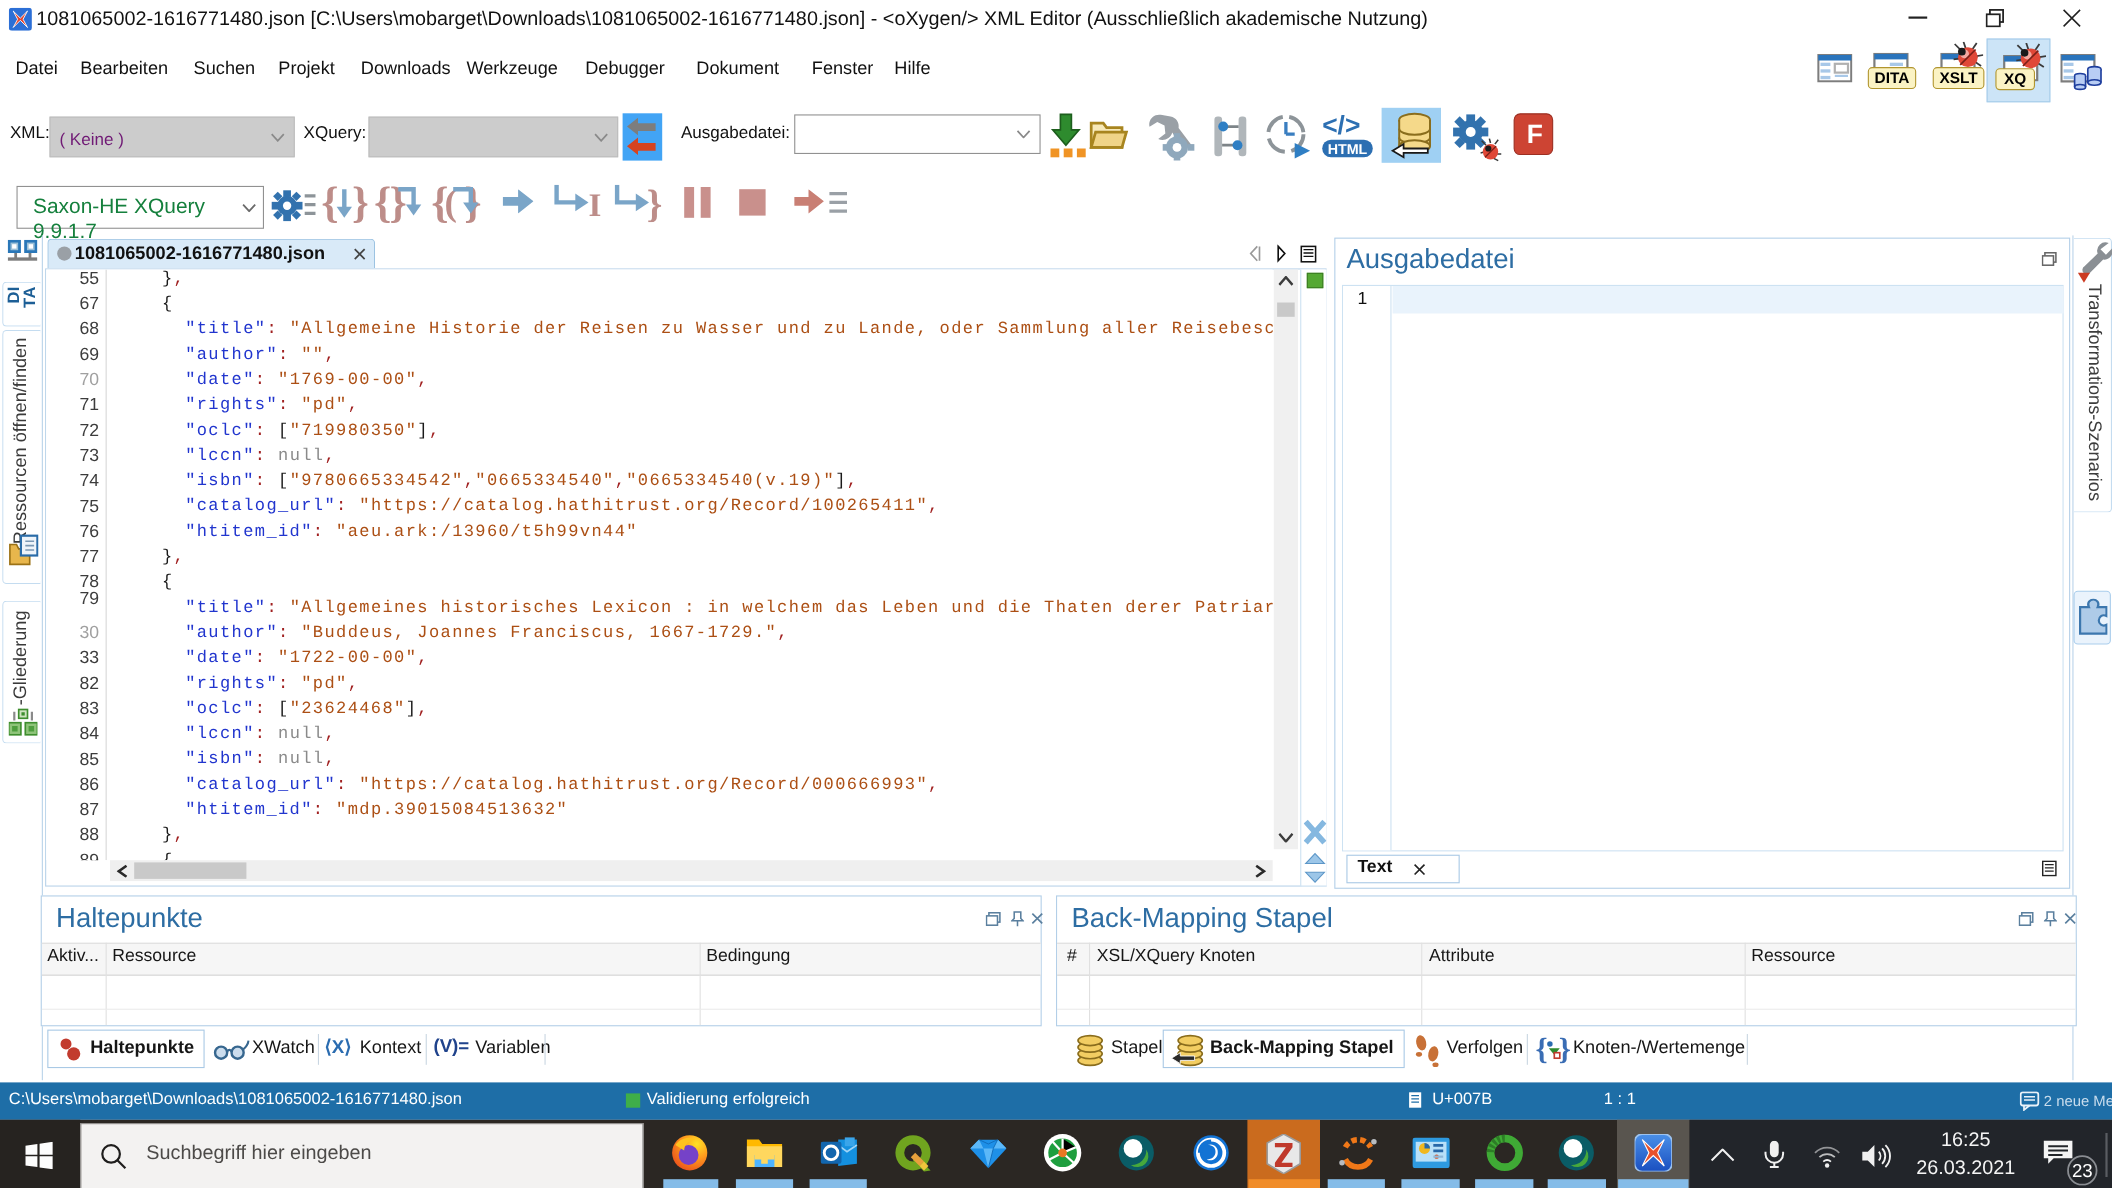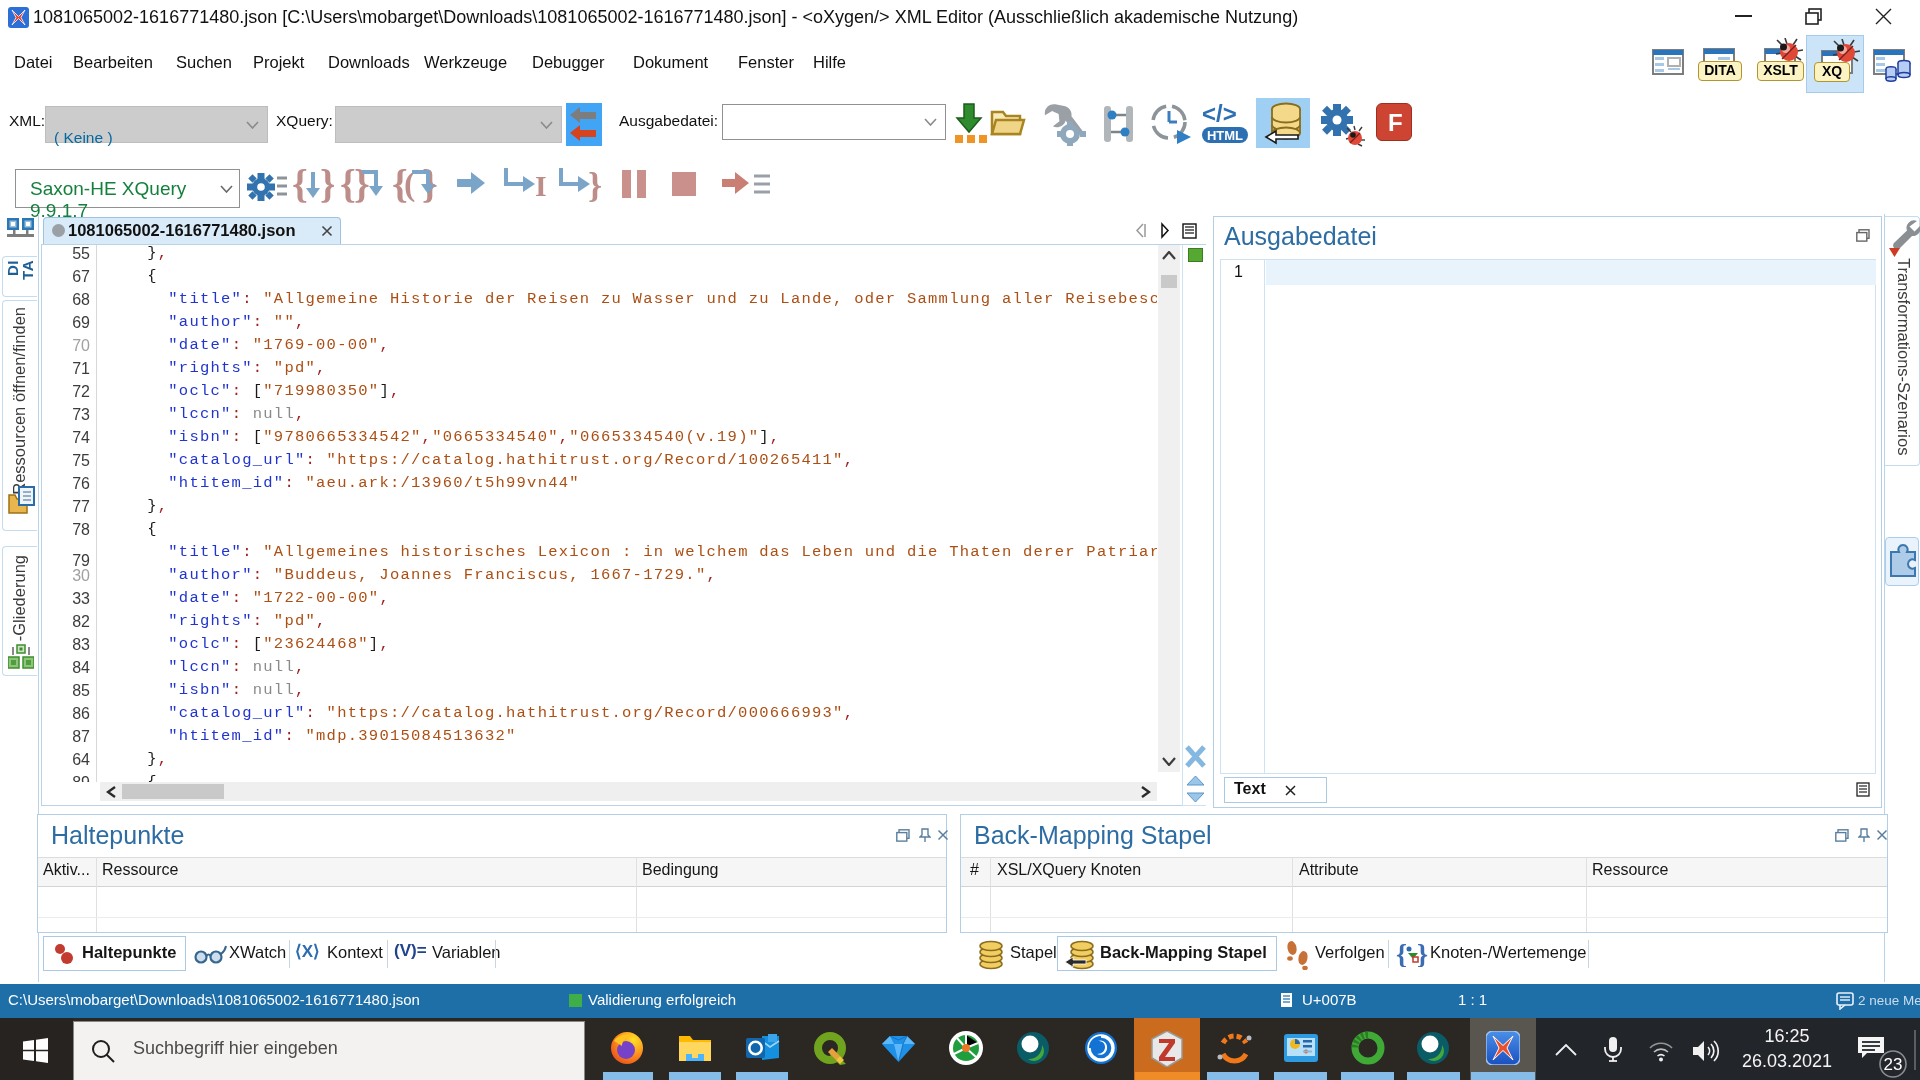--- a/index.html
+++ b/index.html
@@ -147,21 +147,21 @@
       <rect x="13" y="20" width="10" height="10" fill="#b8cdf4" stroke="none"></rect>
       <ellipse cx="18" cy="30" rx="5" ry="2.2" fill="#b8cdf4" stroke="#1f3f9e" stroke-width="1.5"></ellipse>
       <line x1="13" y1="20" x2="13" y2="30" stroke="#1f3f9e" stroke-width="1.5"></line>
         <line x1="23" y1="20" x2="23" y2="30" stroke="#1f3f9e" stroke-width="1.5"></line>
     </g>
   </svg>
 </div>
 
 <div class="a lbl" style="left:9px;top:112px">XML:</div>
 <div class="a ddgray" style="left:45px;top:106px;width:223px;height:37px">
-  <span style="position:absolute;left:8px;top:22px;font-size:15.5px;color:#0369a1">( Keine )</span>
+  <span style="position:absolute;left:8px;top:12px;font-size:15.5px;color:#701a75">( Keine )</span>
   <svg style="position:absolute;right:8px;top:14px" width="13" height="8" viewBox="0 0 13 8">
       <path d="M1 1 L6.5 7 L12 1" fill="none" stroke="#8a8a8a" stroke-width="1.6"></path>
     </svg>
 </div>
 <div class="a lbl" style="left:276px;top:112px">XQuery:</div>
 <div class="a ddgray" style="left:335px;top:106px;width:227px;height:37px">
   <svg style="position:absolute;right:8px;top:14px" width="13" height="8" viewBox="0 0 13 8">
       <path d="M1 1 L6.5 7 L12 1" fill="none" stroke="#8a8a8a" stroke-width="1.6"></path>
     </svg>
 </div>
@@ -412,39 +412,39 @@
 <div class="lnum" style="top:181px">74</div>
 <div class="codeline" style="left:63px;top:181px"><span class="p">      </span><span class="k">"isbn"</span><span class="r">:</span><span class="p"> [</span><span class="s">"9780665334542"</span><span class="r">,</span><span class="s">"0665334540"</span><span class="r">,</span><span class="s">"0665334540(v.19)"</span><span class="p">]</span><span class="r">,</span></div>
 <div class="lnum" style="top:204px">75</div>
 <div class="codeline" style="left:63px;top:204px"><span class="p">      </span><span class="k">"catalog_url"</span><span class="r">:</span><span class="p"> </span><span class="s">"https://catalog.hathitrust.org/Record/100265411"</span><span class="r">,</span></div>
 <div class="lnum" style="top:227px">76</div>
 <div class="codeline" style="left:63px;top:227px"><span class="p">      </span><span class="k">"htitem_id"</span><span class="r">:</span><span class="p"> </span><span class="s">"aeu.ark:/13960/t5h99vn44"</span></div>
 <div class="lnum" style="top:250px">77</div>
 <div class="codeline" style="left:63px;top:250px"><span class="p">    }</span><span class="r">,</span></div>
 <div class="lnum" style="top:273px">78</div>
 <div class="codeline" style="left:63px;top:273px"><span class="p">    {</span></div>
-<div class="lnum" style="top:304px">79</div>
+<div class="lnum" style="top:288px">79</div>
 <div class="codeline" style="left:63px;top:296px"><span class="p">      </span><span class="k">"title"</span><span class="r">:</span><span class="p"> </span><span class="s">"Allgemeines historisches Lexicon : in welchem das Leben und die Thaten derer Patriarchen, Propheten, Apostel, Väter der ersten Kirchen"</span></div>
 <div class="lnum dim" style="top:319px">30</div>
 <div class="codeline" style="left:63px;top:319px"><span class="p">      </span><span class="k">"author"</span><span class="r">:</span><span class="p"> </span><span class="s">"Buddeus, Joannes Franciscus, 1667-1729."</span><span class="r">,</span></div>
 <div class="lnum" style="top:342px">33</div>
 <div class="codeline" style="left:63px;top:342px"><span class="p">      </span><span class="k">"date"</span><span class="r">:</span><span class="p"> </span><span class="s">"1722-00-00"</span><span class="r">,</span></div>
 <div class="lnum" style="top:365px">82</div>
 <div class="codeline" style="left:63px;top:365px"><span class="p">      </span><span class="k">"rights"</span><span class="r">:</span><span class="p"> </span><span class="s">"pd"</span><span class="r">,</span></div>
 <div class="lnum" style="top:388px">83</div>
 <div class="codeline" style="left:63px;top:388px"><span class="p">      </span><span class="k">"oclc"</span><span class="r">:</span><span class="p"> [</span><span class="s">"23624468"</span><span class="p">]</span><span class="r">,</span></div>
 <div class="lnum" style="top:411px">84</div>
 <div class="codeline" style="left:63px;top:411px"><span class="p">      </span><span class="k">"lccn"</span><span class="r">:</span><span class="p"> </span><span class="n">null</span><span class="r">,</span></div>
 <div class="lnum" style="top:434px">85</div>
 <div class="codeline" style="left:63px;top:434px"><span class="p">      </span><span class="k">"isbn"</span><span class="r">:</span><span class="p"> </span><span class="n">null</span><span class="r">,</span></div>
 <div class="lnum" style="top:457px">86</div>
 <div class="codeline" style="left:63px;top:457px"><span class="p">      </span><span class="k">"catalog_url"</span><span class="r">:</span><span class="p"> </span><span class="s">"https://catalog.hathitrust.org/Record/000666993"</span><span class="r">,</span></div>
 <div class="lnum" style="top:480px">87</div>
 <div class="codeline" style="left:63px;top:480px"><span class="p">      </span><span class="k">"htitem_id"</span><span class="r">:</span><span class="p"> </span><span class="s">"mdp.39015084513632"</span></div>
-<div class="lnum" style="top:503px">64</div>
+<div class="lnum" style="top:503px">88</div>
 <div class="codeline" style="left:63px;top:503px"><span class="p">    }</span><span class="r">,</span></div>
 <div class="lnum" style="top:526px">89</div>
 <div class="codeline" style="left:63px;top:526px"><span class="p">    {</span></div>
 </div>
 </div>
 
 <div class="a" style="left:1158px;top:245px;width:22px;height:527px;background:#f0f0f0">
   <svg style="position:absolute;left:4px;top:6px" width="14" height="9" viewBox="0 0 14 9">
       <path d="M1 8 L7 1 L13 8" fill="none" stroke="#3c3c3c" stroke-width="2.2"></path>
     </svg>

